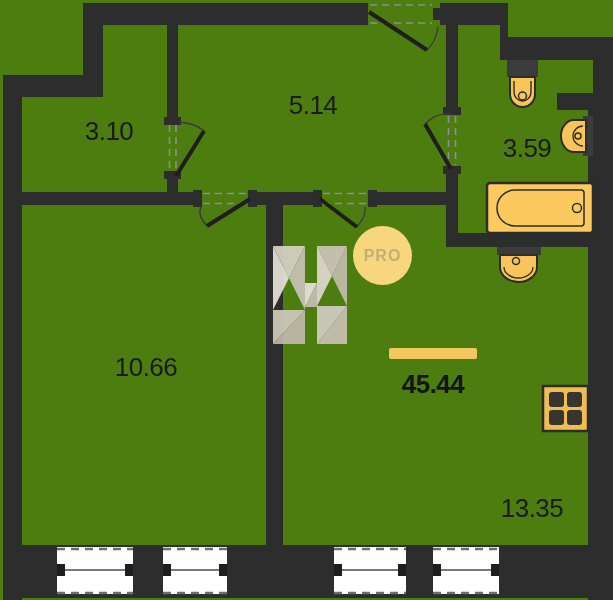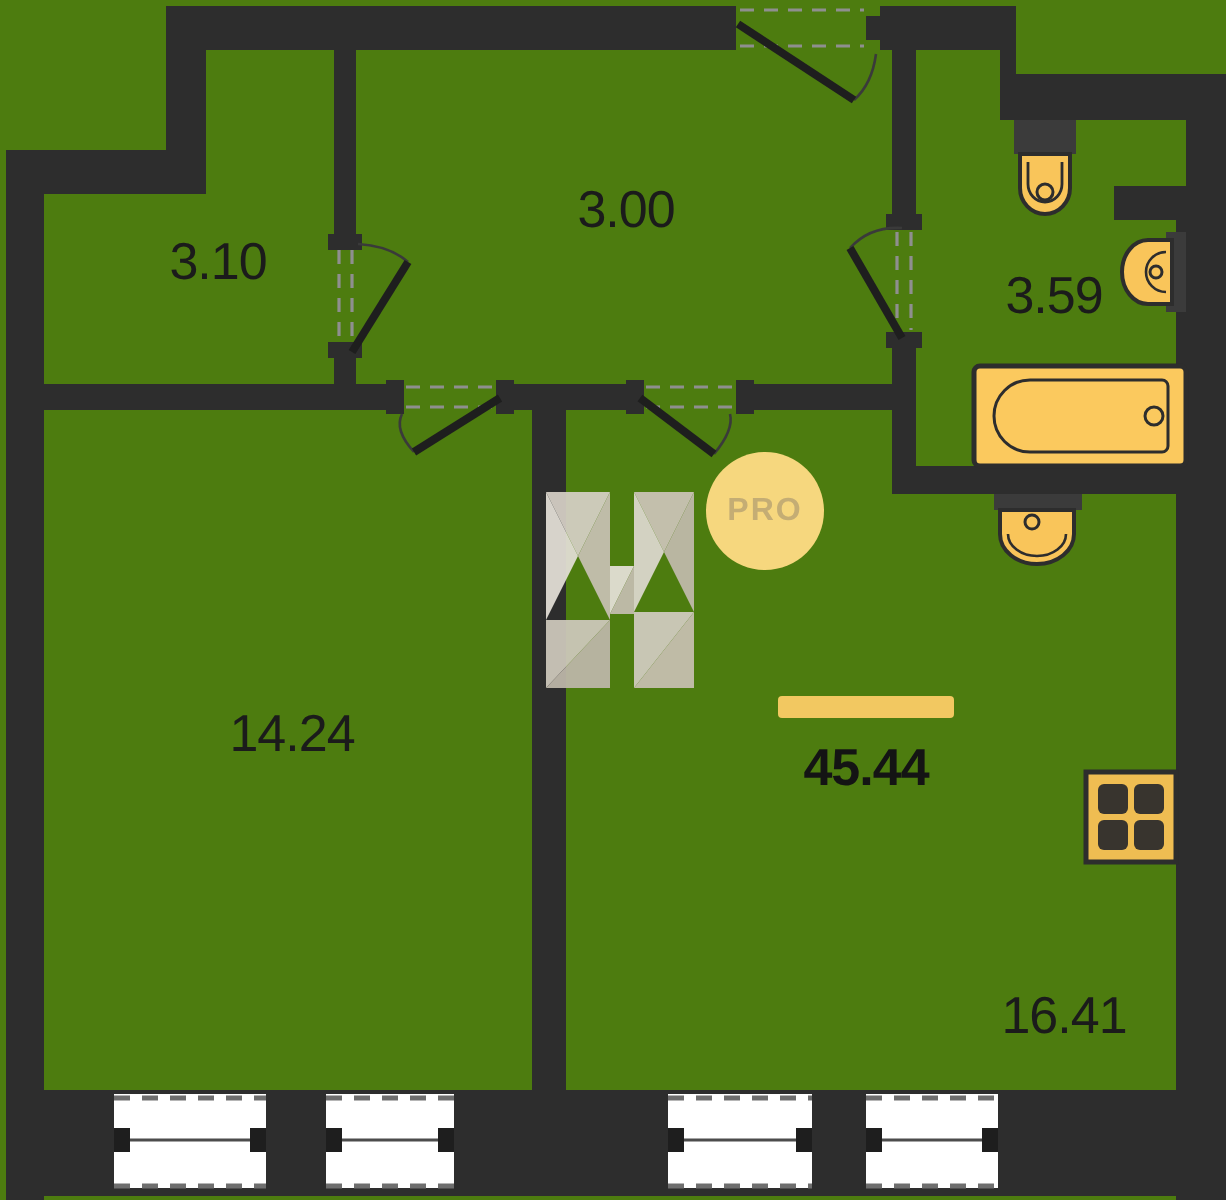--- a/index.html
+++ b/index.html
@@ -182,27 +182,27 @@
       <polygon points="317,246 347,246 332,276" fill="#ccc5b8"></polygon>
       <polygon points="317,246 332,276 317,306" fill="#ded9d0"></polygon>
       <polygon points="347,246 347,306 332,276" fill="#c2bbad"></polygon>
       <polygon points="317,306 347,306 317,344" fill="#d2ccc1"></polygon>
       <polygon points="347,306 347,344 317,344" fill="#c8c0b2"></polygon>
     </g>
   </svg>
 
   <div class="room-label" style="left:109px;top:131px;">3.10</div>
 
-  <div class="room-label" style="left:313px;top:105px;">3.00</div>
+  <div class="room-label" style="left:313px;top:105px;">5.14</div>
 
   <div class="room-label" style="left:527px;top:148px;">3.59</div>
 
-  <div class="room-label" style="left:146px;top:367px;">14.24</div>
-
-  <div class="room-label" style="left:532px;top:508px;">16.41</div>
+  <div class="room-label" style="left:146px;top:367px;">10.66</div>
+
+  <div class="room-label" style="left:532px;top:508px;">13.35</div>
 
   <div class="accent-bar"></div>
 
   <div class="total-label" style="left:433px;top:384px;">45.44</div>
 
   <div class="pro-badge">PRO</div>
 
 </div>
 
 </body></html>

